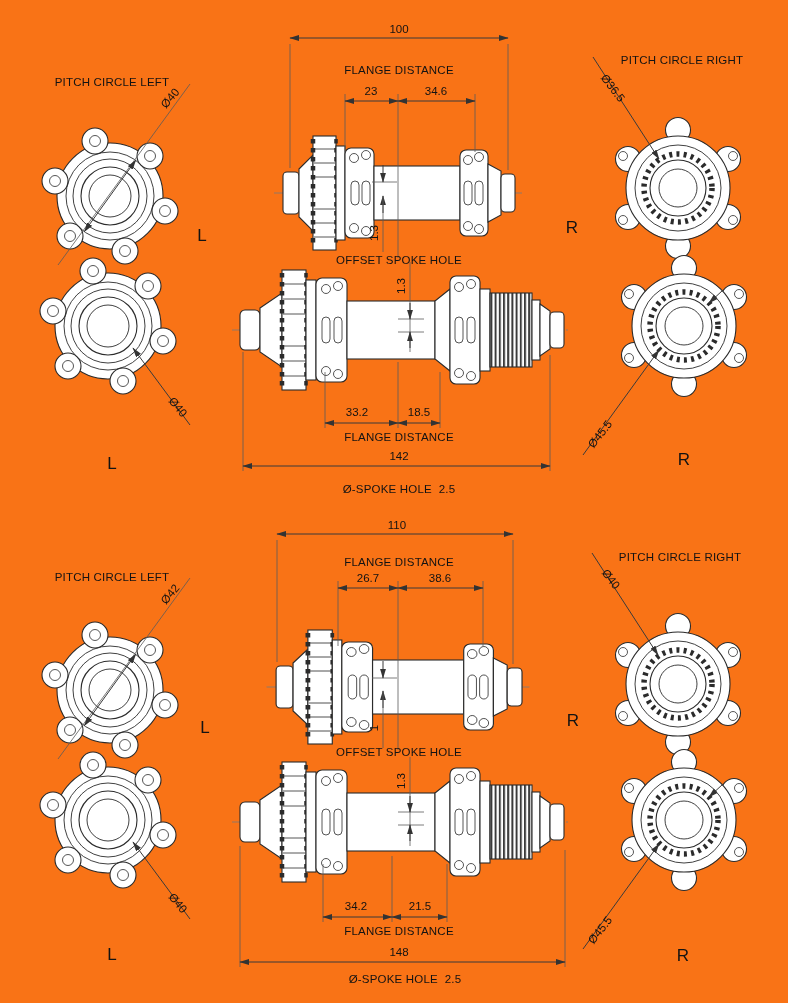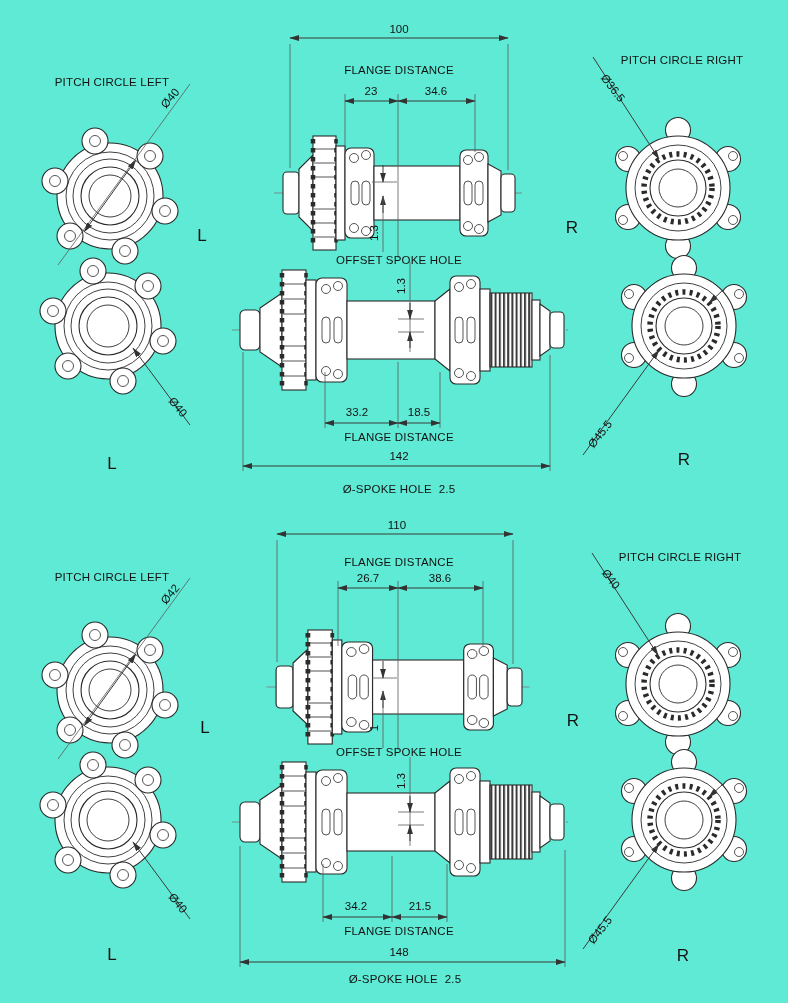--- a/index.html
+++ b/index.html
@@ -1,16 +1,16 @@
 <!DOCTYPE html>
 <html><head>
 <meta charset="utf-8">
 <style>
   html,body{margin:0;padding:0;background:#ffffff;}
-  .stage{position:relative;width:788px;height:1003px;background:#5eead4;overflow:hidden;}
+  .stage{position:relative;width:788px;height:1003px;background:#f97316;overflow:hidden;}
   svg{display:block;}
   svg text{font-family:"Liberation Sans","DejaVu Sans",sans-serif;fill:#131313;}
   .t{font-size:11.5px;letter-spacing:.2px;}
   .d{font-size:11.5px;}
   .L{font-size:17px;}
   .s{fill:#fff;stroke:#2b2b2b;stroke-width:1.1;}
   .s2{fill:#fff;stroke:#2b2b2b;stroke-width:.8;}
   .ln{fill:none;stroke:#2b2b2b;stroke-width:.9;}
   .rl{fill:none;stroke:#2b2b2b;stroke-width:.8;}
   .dl{stroke:#3a3a3a;stroke-width:1;fill:none;}

